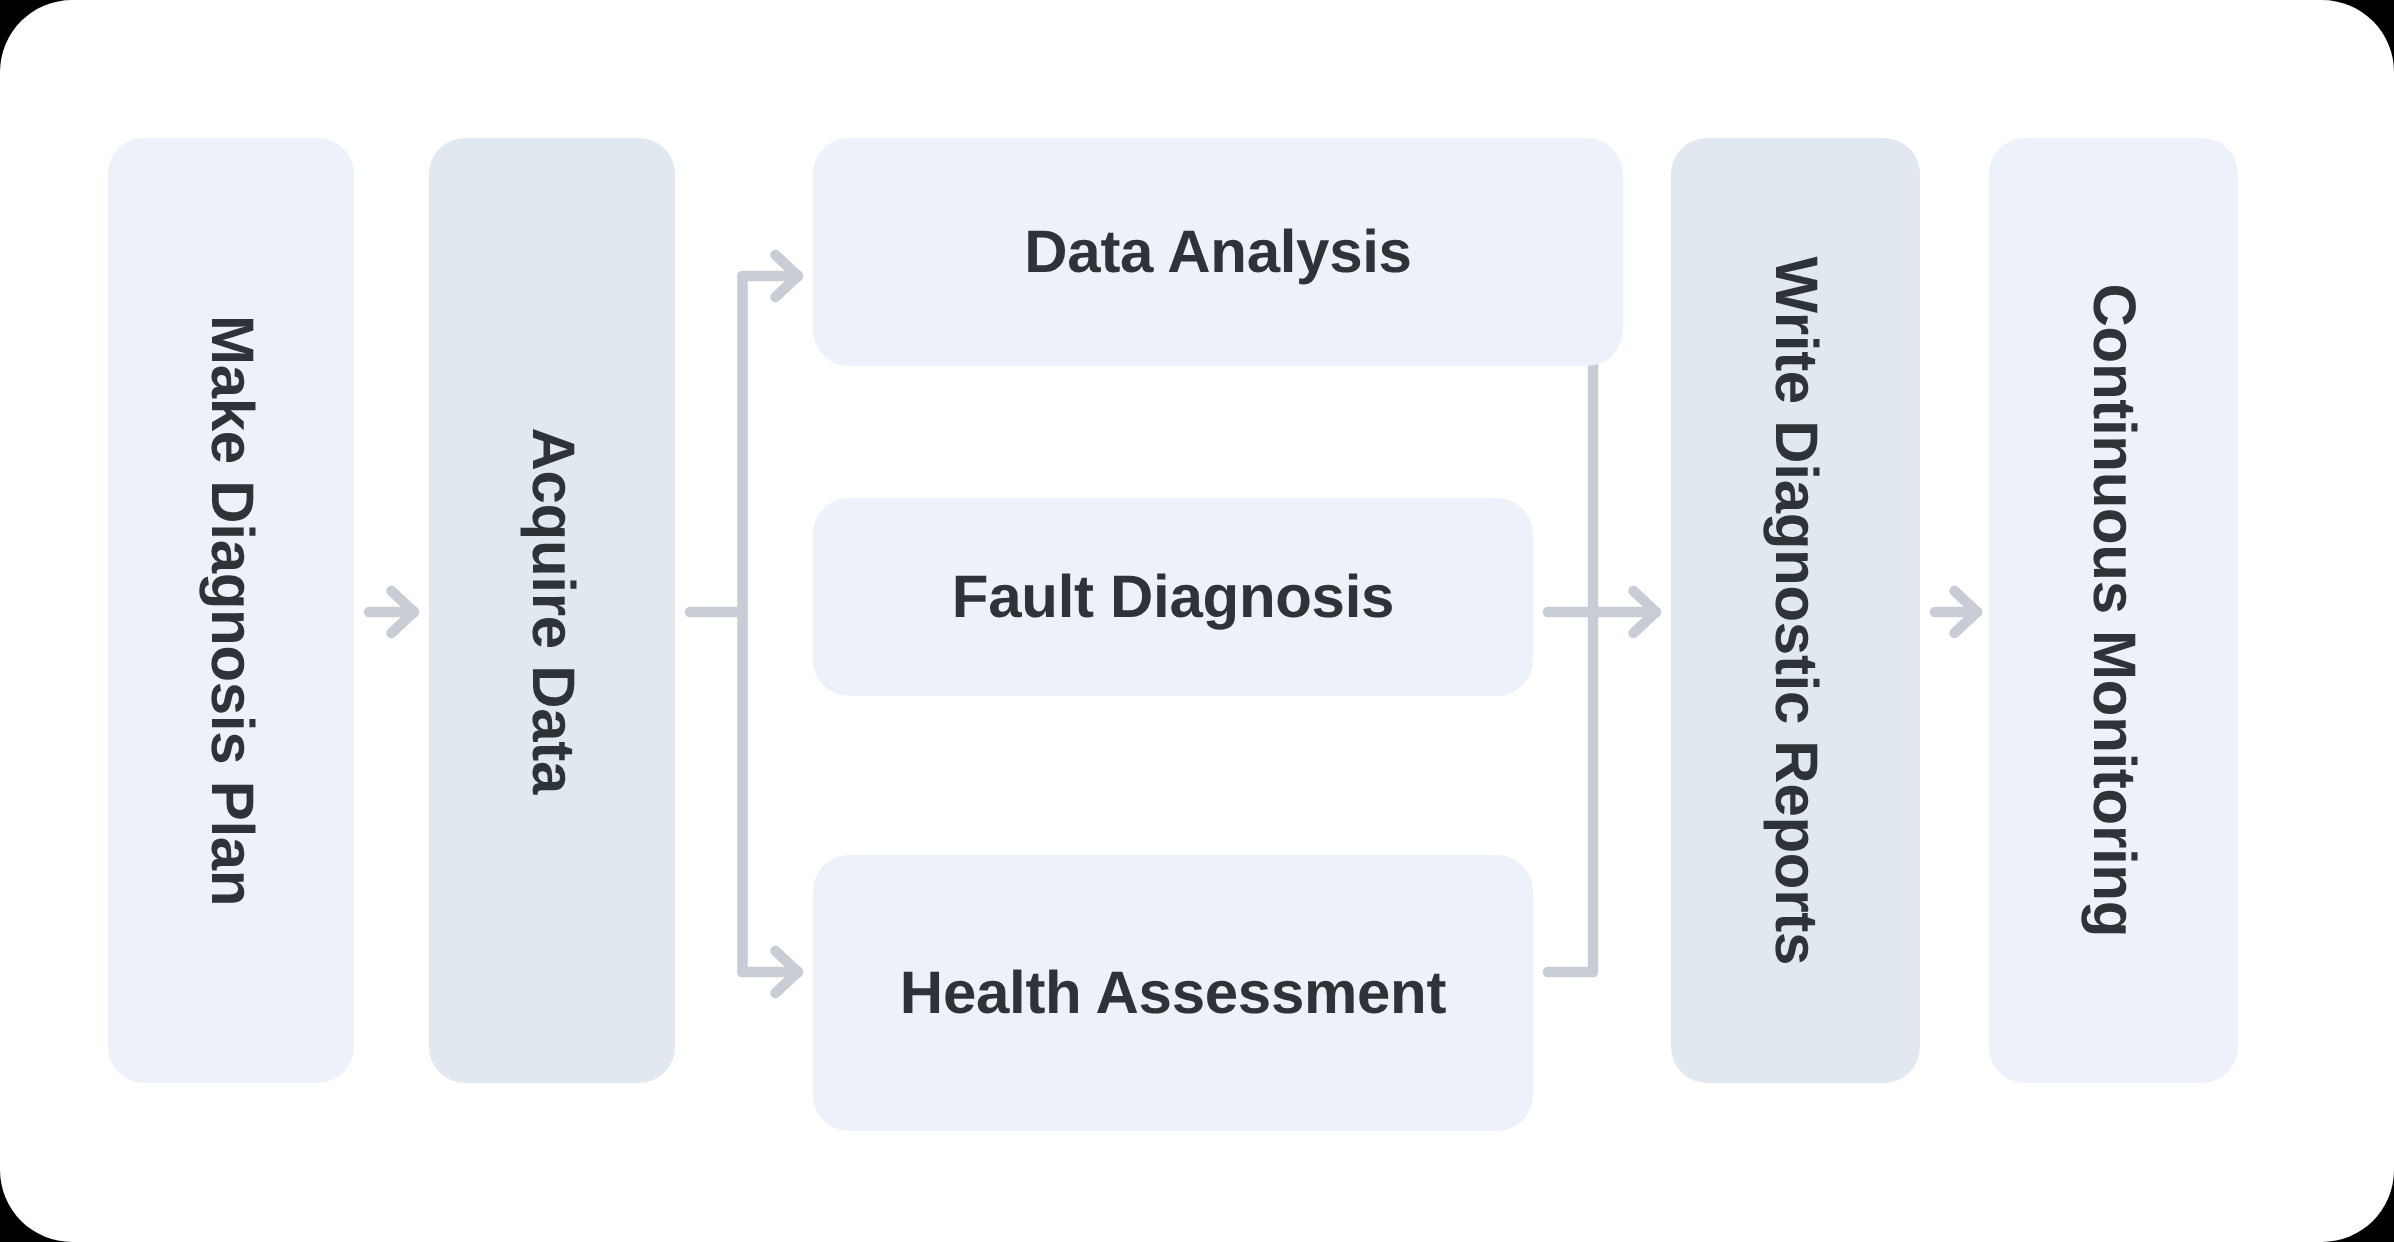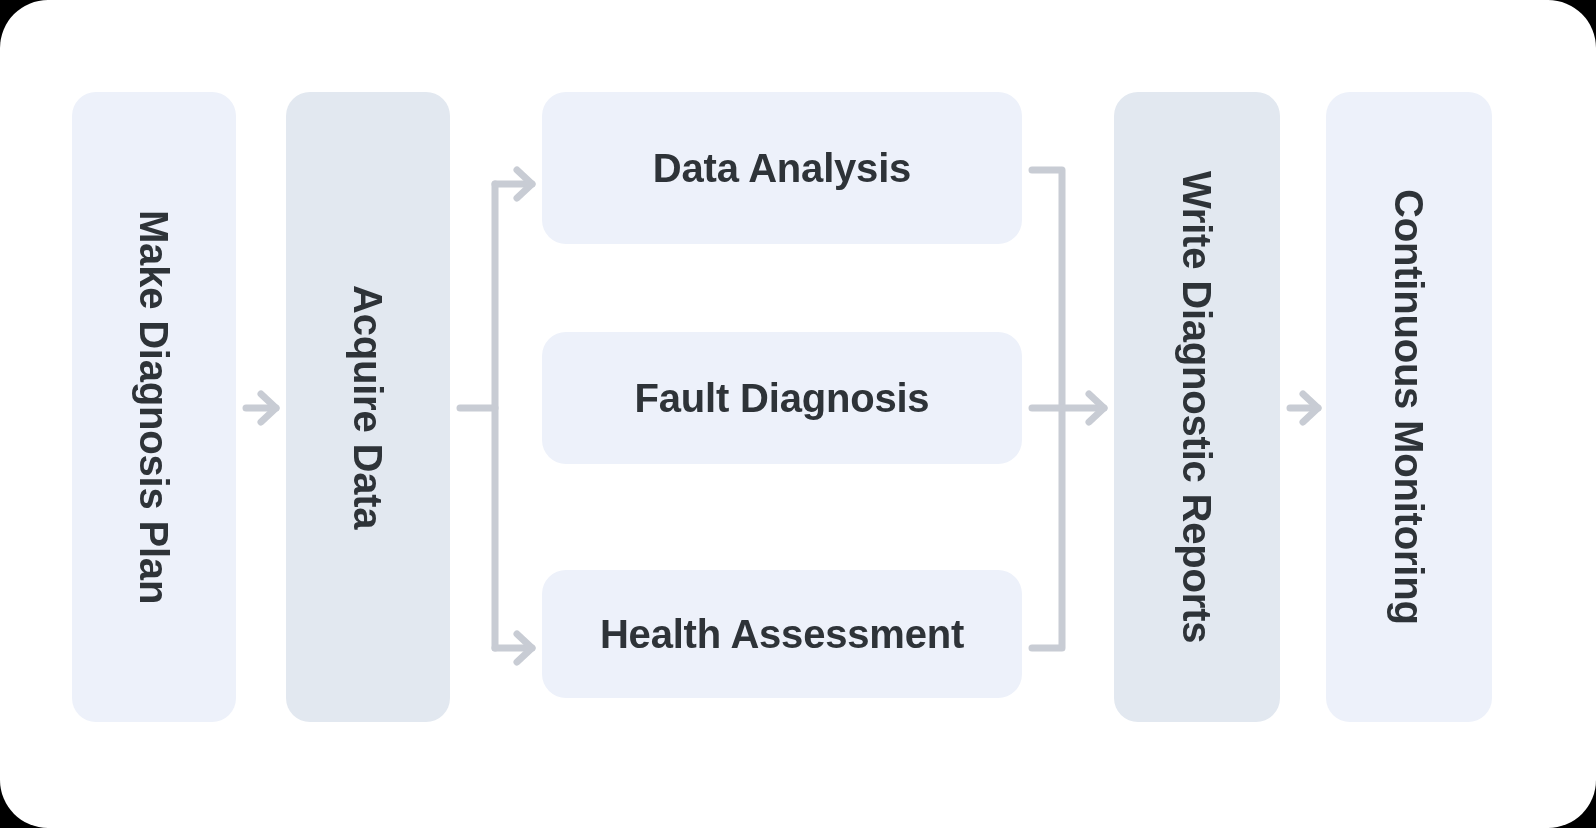--- a/index.html
+++ b/index.html
@@ -46,23 +46,23 @@
     font-size: 40px;
     white-space: nowrap;
   }
   .tint-light { background: #edf1fa; }
   .tint-dark  { background: #e2e8f0; }
 
   
   #n-plan    { left: 72px;   top: 92px;  width: 164px; height: 630px; }
   #n-acquire { left: 286px;  top: 92px;  width: 164px; height: 630px; }
 
-  #n-analysis   { left: 542px; top: 92px;  width: 480px; height: 152px; }
+  #n-analysis   { left: 542px; top: 92px;  width: 540px; height: 152px; }
   #n-fault      { left: 542px; top: 332px; width: 480px; height: 132px; }
-  #n-health     { left: 542px; top: 570px; width: 480px; height: 128px; }
+  #n-health     { left: 542px; top: 570px; width: 480px; height: 184px; }
 
   #n-report   { left: 1114px; top: 92px; width: 166px; height: 630px; }
   #n-monitor  { left: 1326px; top: 92px; width: 166px; height: 630px; }
 
   
   #wires {
     position: absolute;
     left: 0; top: 0;
     width: 1596px;
     height: 828px;

